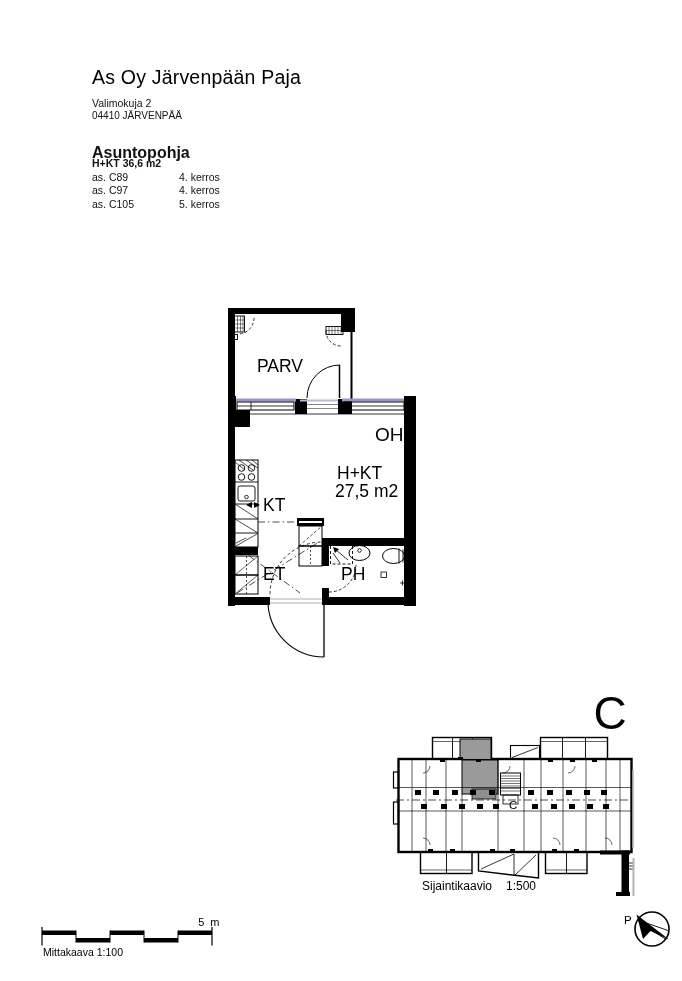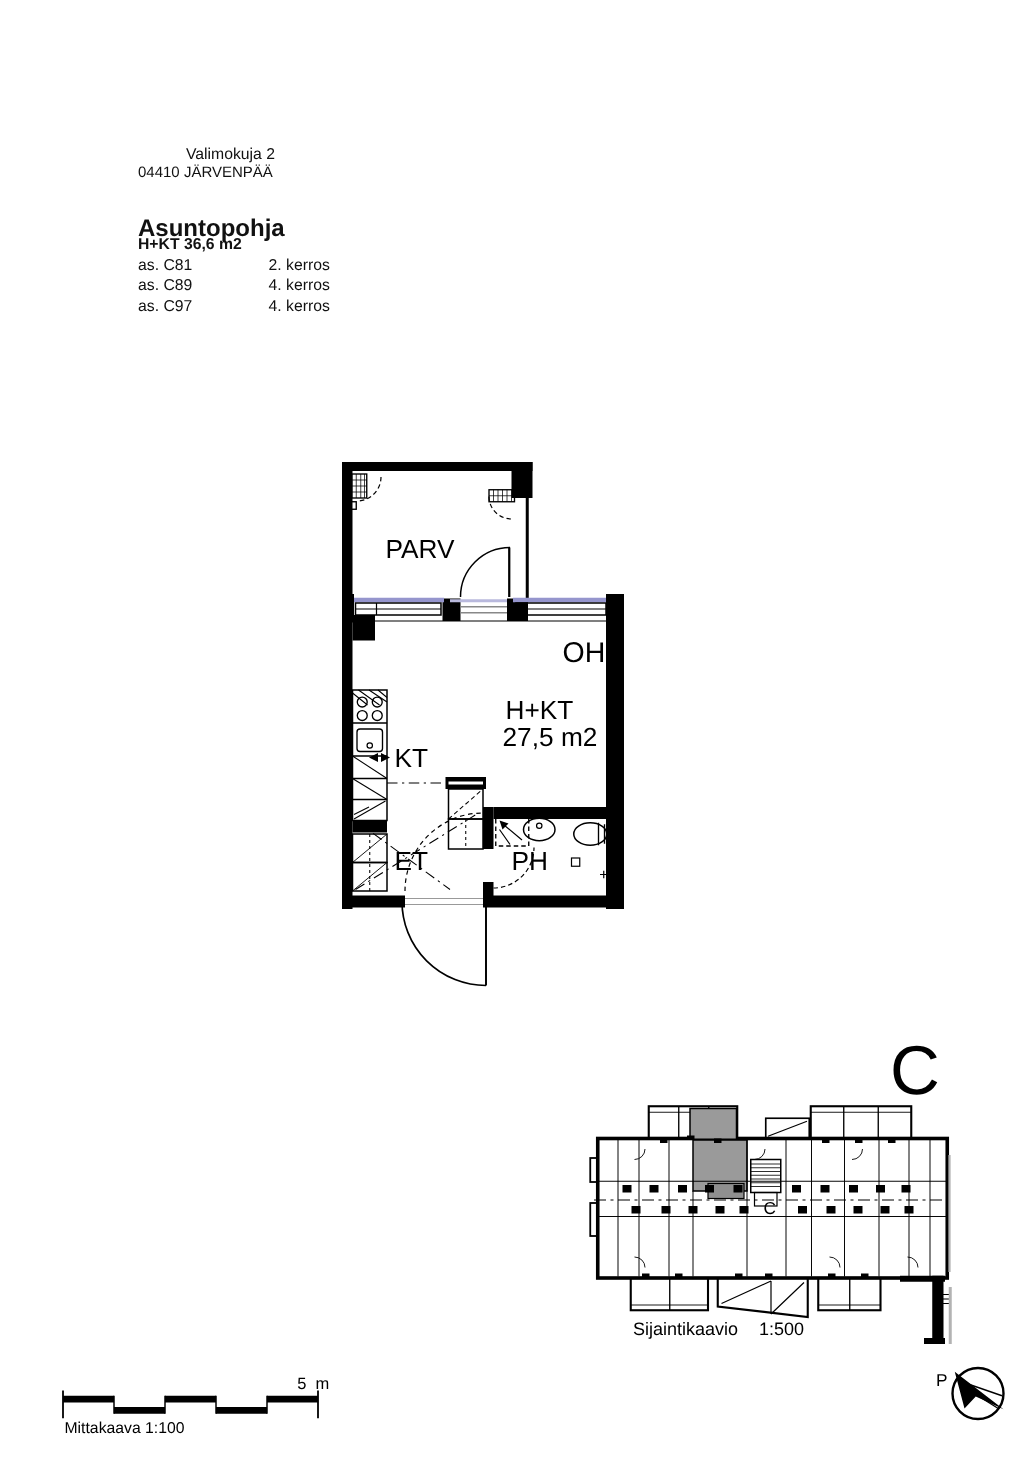--- a/index.html
+++ b/index.html
@@ -1,50 +1,51 @@
 <!DOCTYPE html>
 <html><head>
 <meta charset="utf-8">
 <style>
   html,body{margin:0;padding:0;background:#fff;}
   .page{position:relative;width:682px;height:981px;background:#fff;overflow:hidden;
         font-family:"Liberation Sans", sans-serif;color:#111;}
   .abs{position:absolute;}
   .title{left:92px;top:66px;font-size:19.5px;letter-spacing:0.2px;color:#000;}
-  .addr1{left:92px;top:97px;font-size:10.5px;margin-left:32px;}
+  .addr1{left:92px;top:97px;font-size:10.5px;}
   .addr2{left:92px;top:110px;font-size:10px;}
   .h1b{left:92px;top:144px;font-size:16px;font-weight:bold;}
   .h2b{left:92px;top:157px;font-size:10.5px;font-weight:bold;}
   .apt-list{left:92px;top:171px;font-size:10.5px;}
   .apt-row{position:relative;height:13.4px;width:200px;}
   .apt-id{position:absolute;left:0;}
   .apt-floor{position:absolute;left:87px;}
   svg text{font-family:"Liberation Sans", sans-serif;fill:#000;}
 </style>
 </head>
 <body>
 
 <div class="page">
 
+  <div class="abs title">As Oy Järvenpään Paja</div>
   <div class="abs addr1">Valimokuja 2</div>
   <div class="abs addr2">04410 JÄRVENPÄÄ</div>
   <div class="abs h1b">Asuntopohja</div>
   <div class="abs h2b">H+KT 36,6 m2</div>
   <div class="abs apt-list">
-    <div class="apt-row">
-      <span class="apt-id">as. C81</span>
-      <span class="apt-floor">2. kerros</span>
-    </div>
     <div class="apt-row">
       <span class="apt-id">as. C89</span>
       <span class="apt-floor">4. kerros</span>
     </div>
     <div class="apt-row">
       <span class="apt-id">as. C97</span>
       <span class="apt-floor">4. kerros</span>
+    </div>
+    <div class="apt-row">
+      <span class="apt-id">as. C105</span>
+      <span class="apt-floor">5. kerros</span>
     </div>
   </div>
 
   <svg class="abs" style="left:220px;top:300px" width="204" height="360" viewBox="220 300 204 360">
 
     <g fill="#000">
       <rect x="228" y="308" width="127" height="6"></rect>
       <rect x="228" y="308" width="7" height="98"></rect>
       <rect x="341" y="308" width="14" height="24"></rect>
       <rect x="350.5" y="330" width="2" height="70"></rect>

